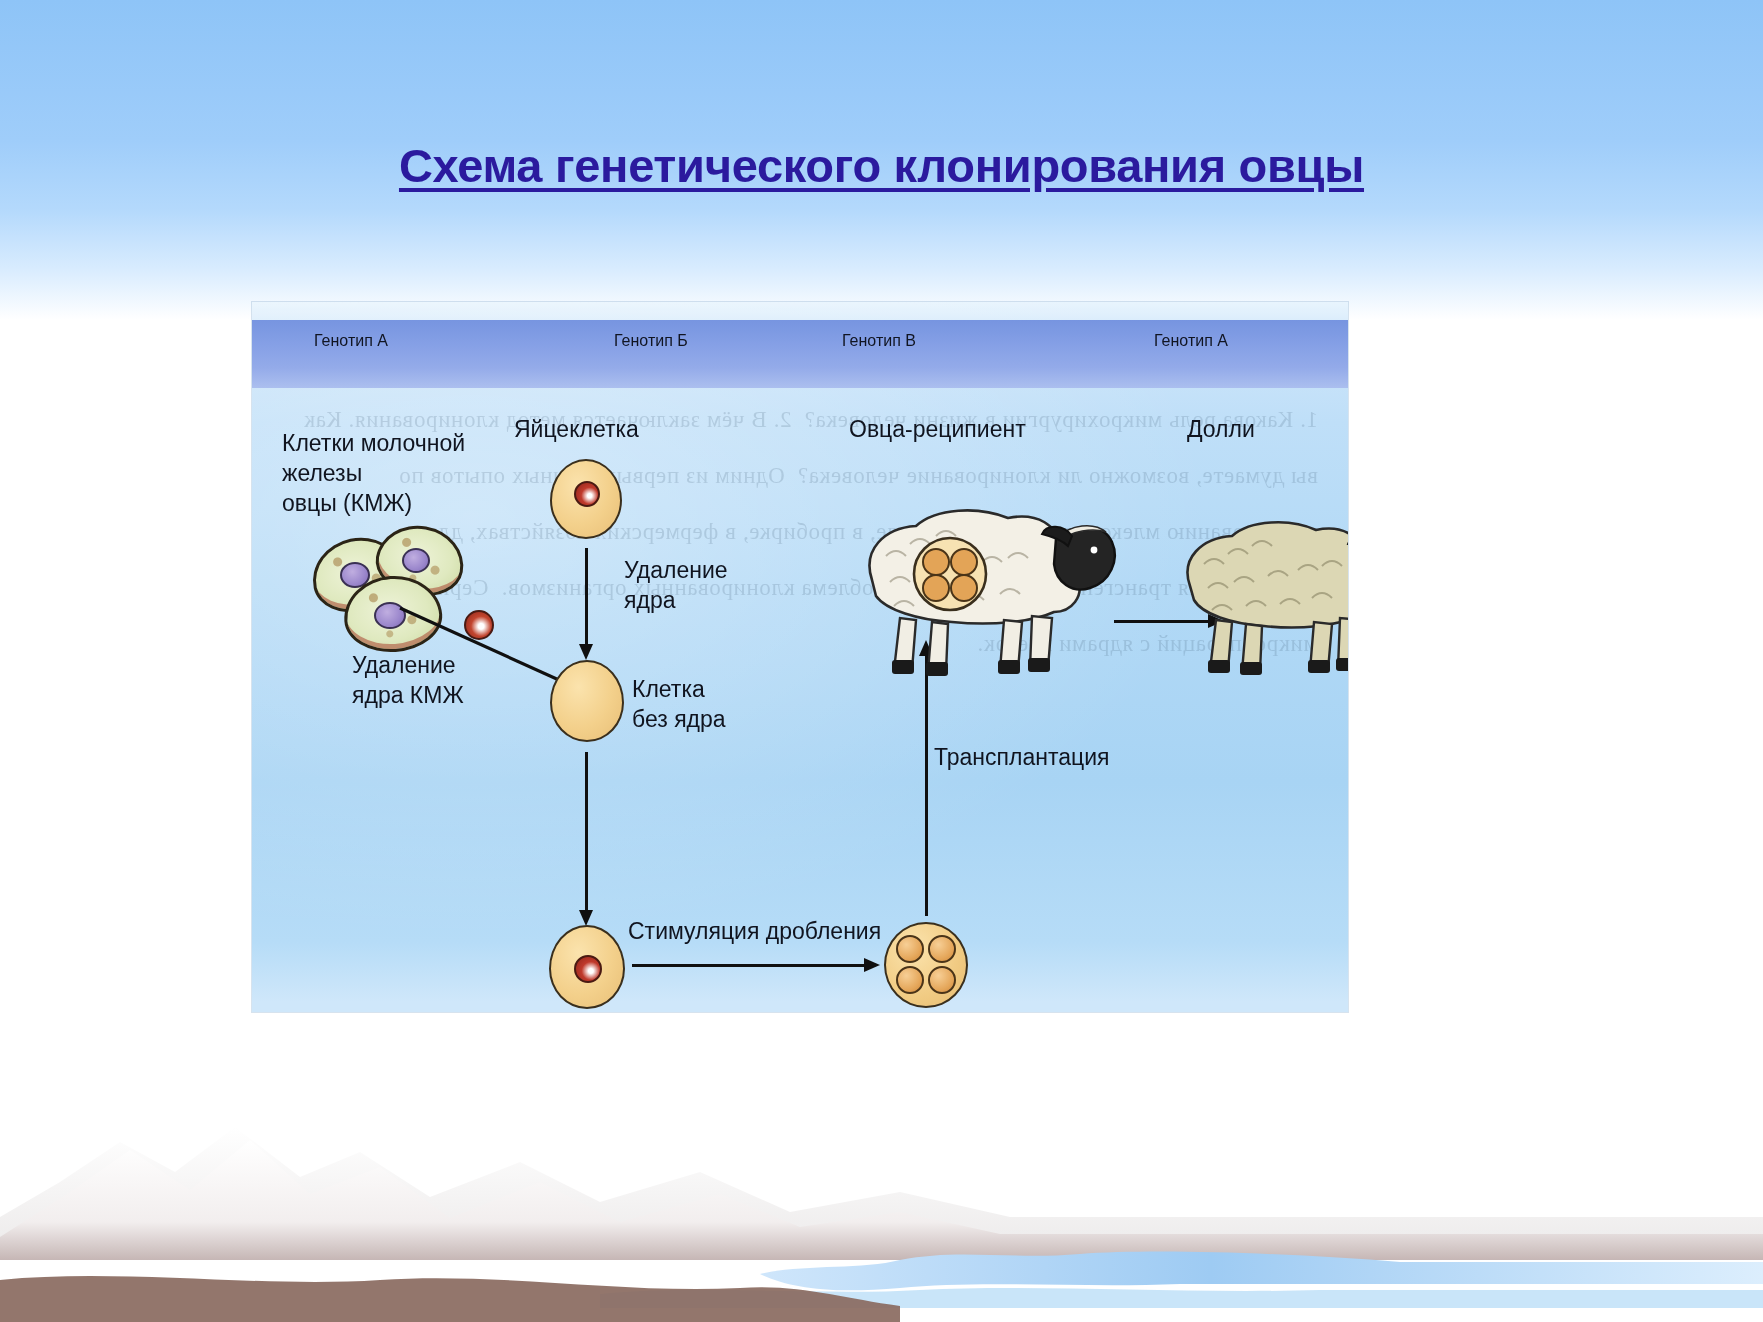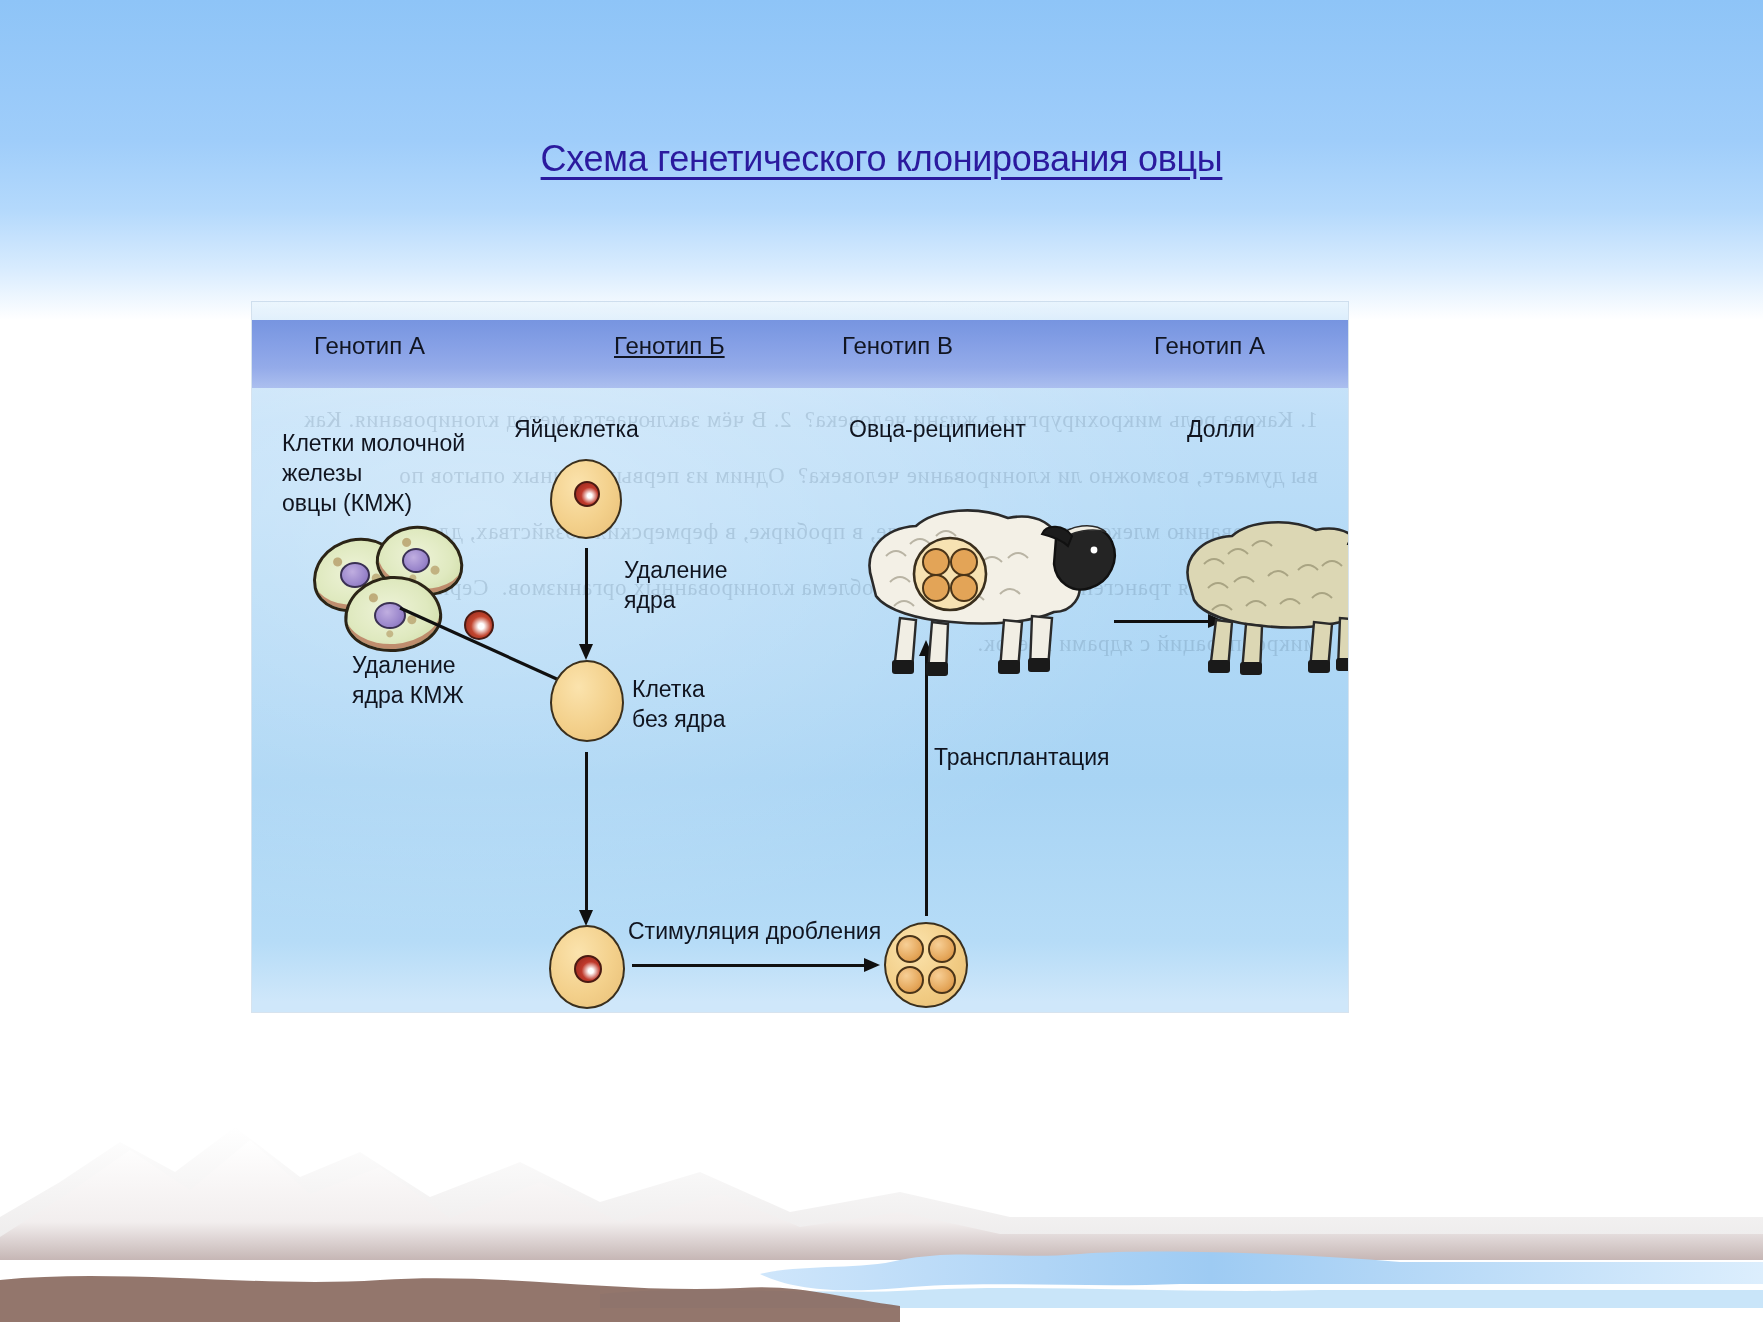--- a/index.html
+++ b/index.html
@@ -30,22 +30,22 @@
     height: 300px;
     pointer-events: none;
   }
 
   
   #title {
     position: absolute;
     top: 138px;
     left: 0; right: 0;
     text-align: center;
-    font-size: 36px;
-    font-weight: normal;
+    font-size: 47px;
+    font-weight: bold;
     color: #2B1A9E;
     text-decoration: underline;
     text-underline-offset: 6px;
     letter-spacing: -0.3px;
     white-space: nowrap;
   }
 
   
   #figure {
     position: absolute;
@@ -89,21 +89,21 @@
     position: absolute;
     left: 0; top: 18px;
     width: 100%;
     height: 68px;
     background: linear-gradient(to bottom, #6f8ede 0%, #7f9ae4 35%, #8fa6e8 70%, #a9bcee 100%);
     opacity: 0.93;
   }
   .genotype-label {
     position: absolute;
     top: 30px;
-    font-size: 24px;
+    font-size: 16px;
     color: #111522;
     font-family: "Liberation Sans", sans-serif;
     white-space: nowrap;
   }
 
   
   .lbl {
     position: absolute;
     font-size: 23px;
     color: #10141f;
@@ -215,21 +215,21 @@
 <div id="slide">
 
   <div id="title">Схема генетического клонирования овцы</div>
 
   <div id="figure">
 
     <div id="ghost">1. Какова роль микрохирургии в жизни человека?  2. В чём заключается метод клонирования. Как вы думаете, возможно ли клонирование человека?  Одним из первых удачных опытов по клонированию млекопитающих  в природе, в пробирке, в фермерских хозяйствах, для выращивания трансгенных животных, а проблема клонированных организмов.  Серия микроопераций с ядрами клеток.</div>
 
     <div id="genotype-band"></div>
     <div class="genotype-label" style="left:62px;">Генотип А</div>
-    <div class="genotype-label" style="left:362px;text-decoration:underline;">Генотип Б</div>
+    <div class="genotype-label" style="left:362px;">Генотип Б</div>
     <div class="genotype-label" style="left:590px;text-align:center;">Генотип В</div>
     <div class="genotype-label" style="left:902px;">Генотип А</div>
 
     <div class="lbl" style="left:30px; top:118px;margin-top:8px;">Клетки молочной
 железы
 овцы (КМЖ)</div>
 
     <div style="position:absolute; left:58px; top:222px; width:170px; height:130px;">
       <div class="mcell" style="left:2px;  top:14px; width:92px;  height:74px; transform:rotate(-12deg);"></div>
       <div class="mnucleus" style="left:30px; top:38px; width:30px; height:26px;"></div>

